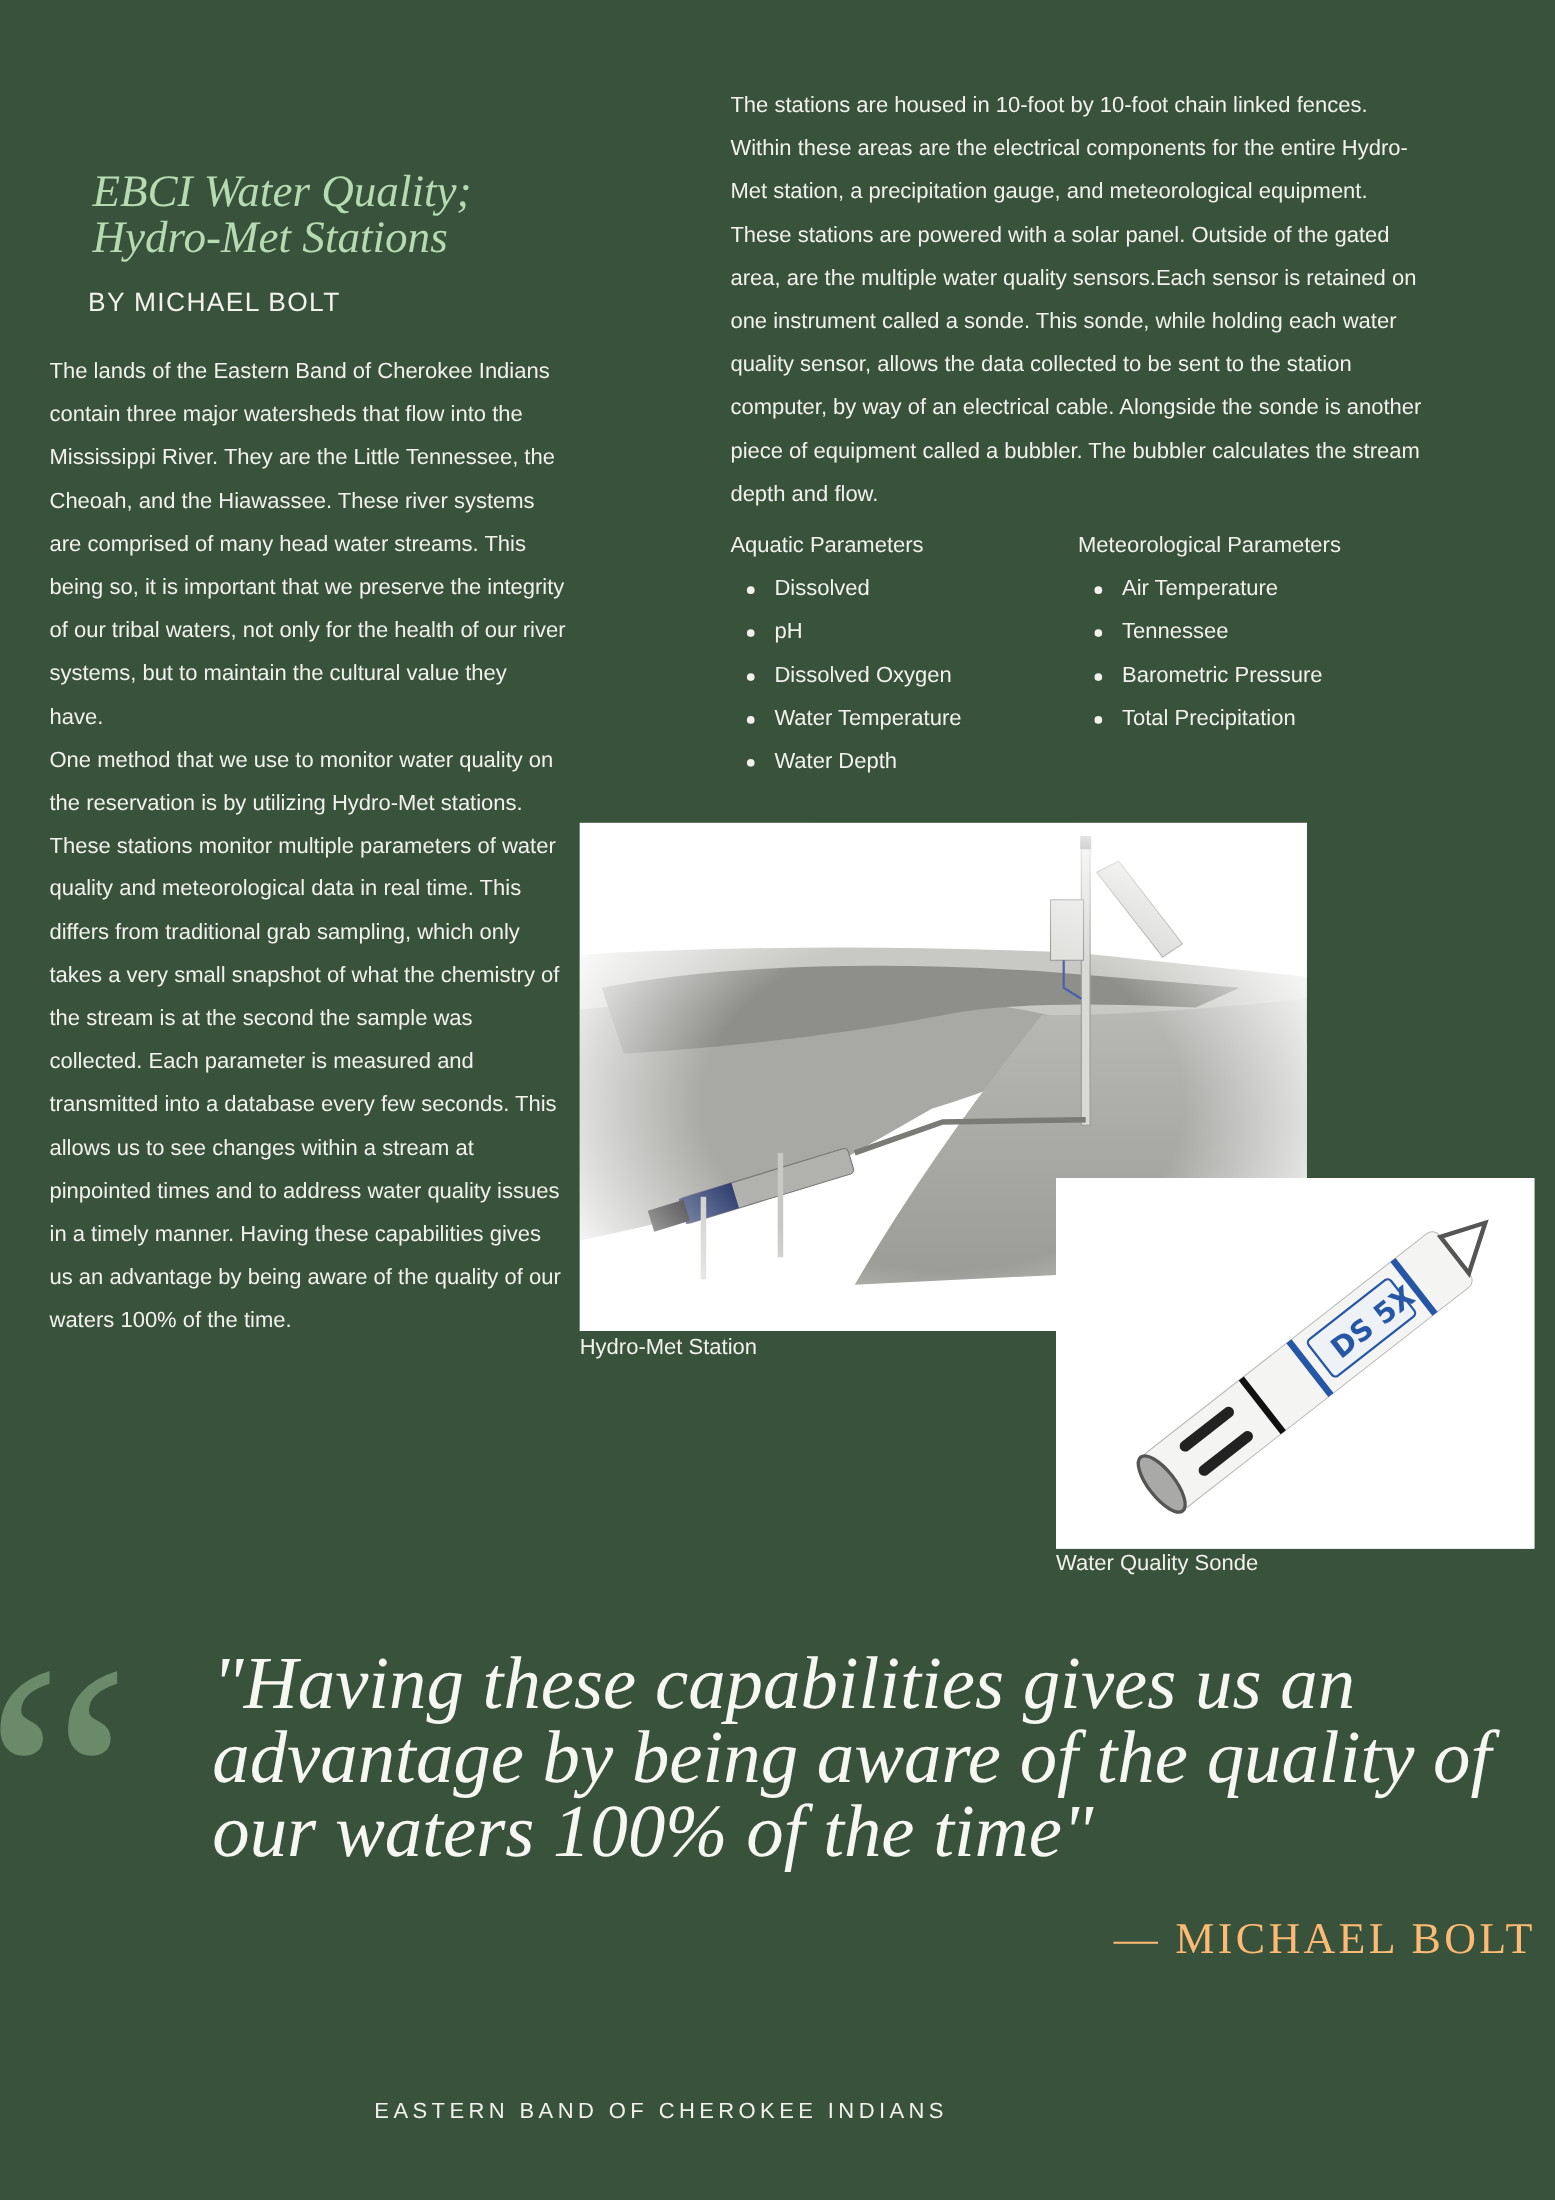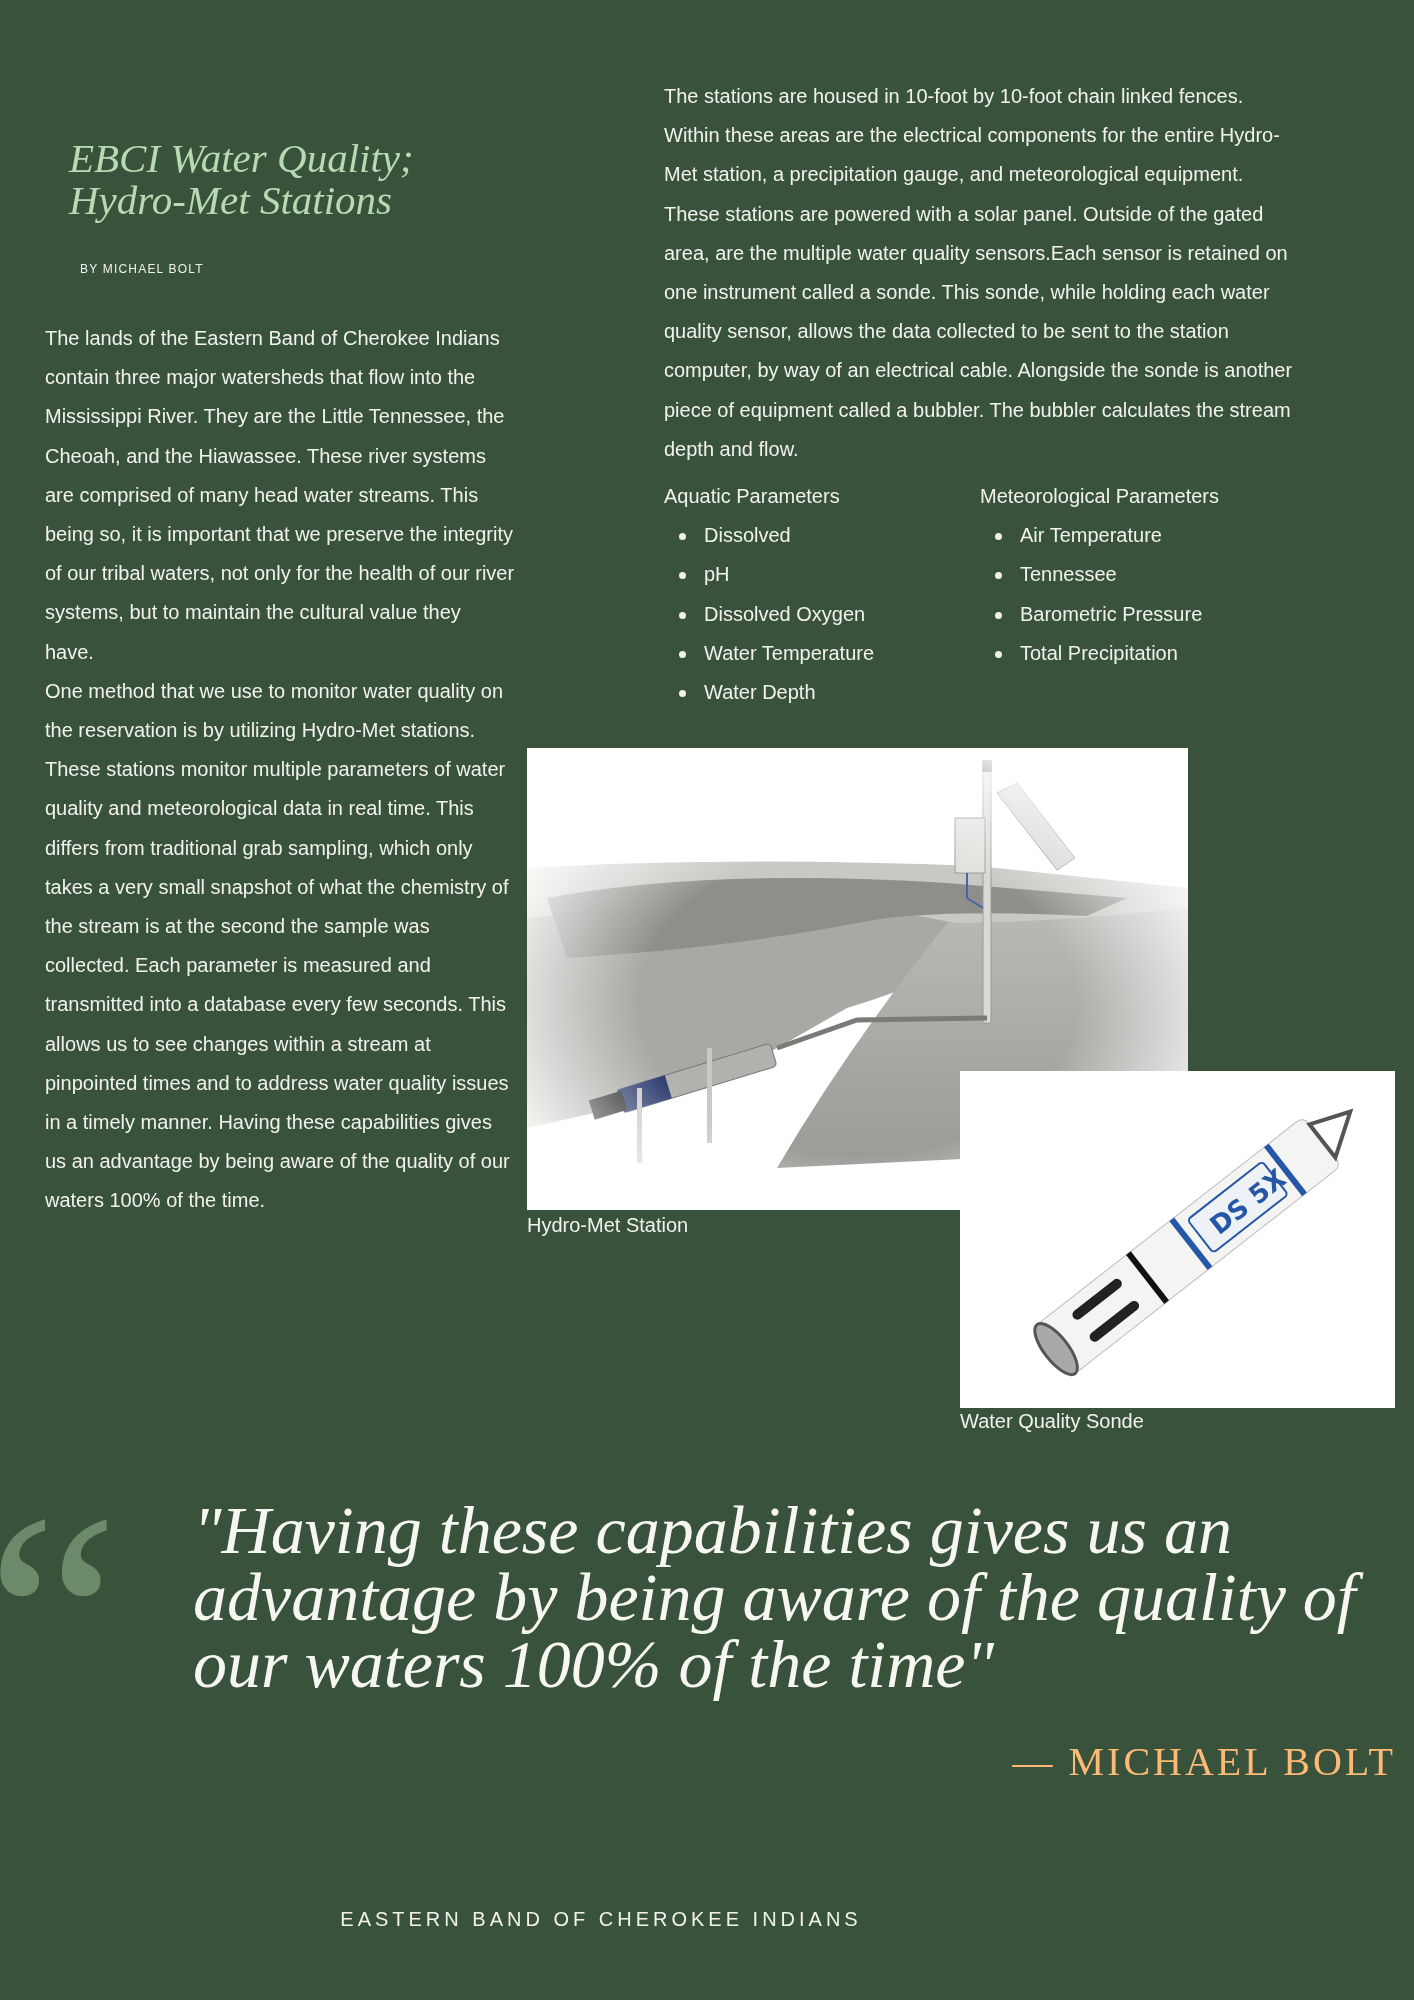--- a/index.html
+++ b/index.html
@@ -13,25 +13,25 @@
   }
   .abs { position: absolute; }
 
   
   #title {
     left: 68px; top: 136px; width: 470px;
     font-family: "Liberation Serif", "DejaVu Serif", serif;
     font-style: italic;
     font-size: 41px; line-height: 42px;
     color: #b6dab1;
-    margin: 1px; font-weight: normal;
+    margin: 16px; font-weight: normal;
   }
   #byline {
     left: 80px; top: 262px;
-    font-size: 12px; letter-spacing: 1.2px;
+    font-size: 24px; letter-spacing: 1.2px;
     color: #f2f2ec;
   }
 
   
   .body-text {
     font-size: 20px; line-height: 39.2px;
     color: #f2f2ec;
   }
   #left-col { left: 45px; top: 319px; width: 470px; }
   #left-col p { margin: 0; }

